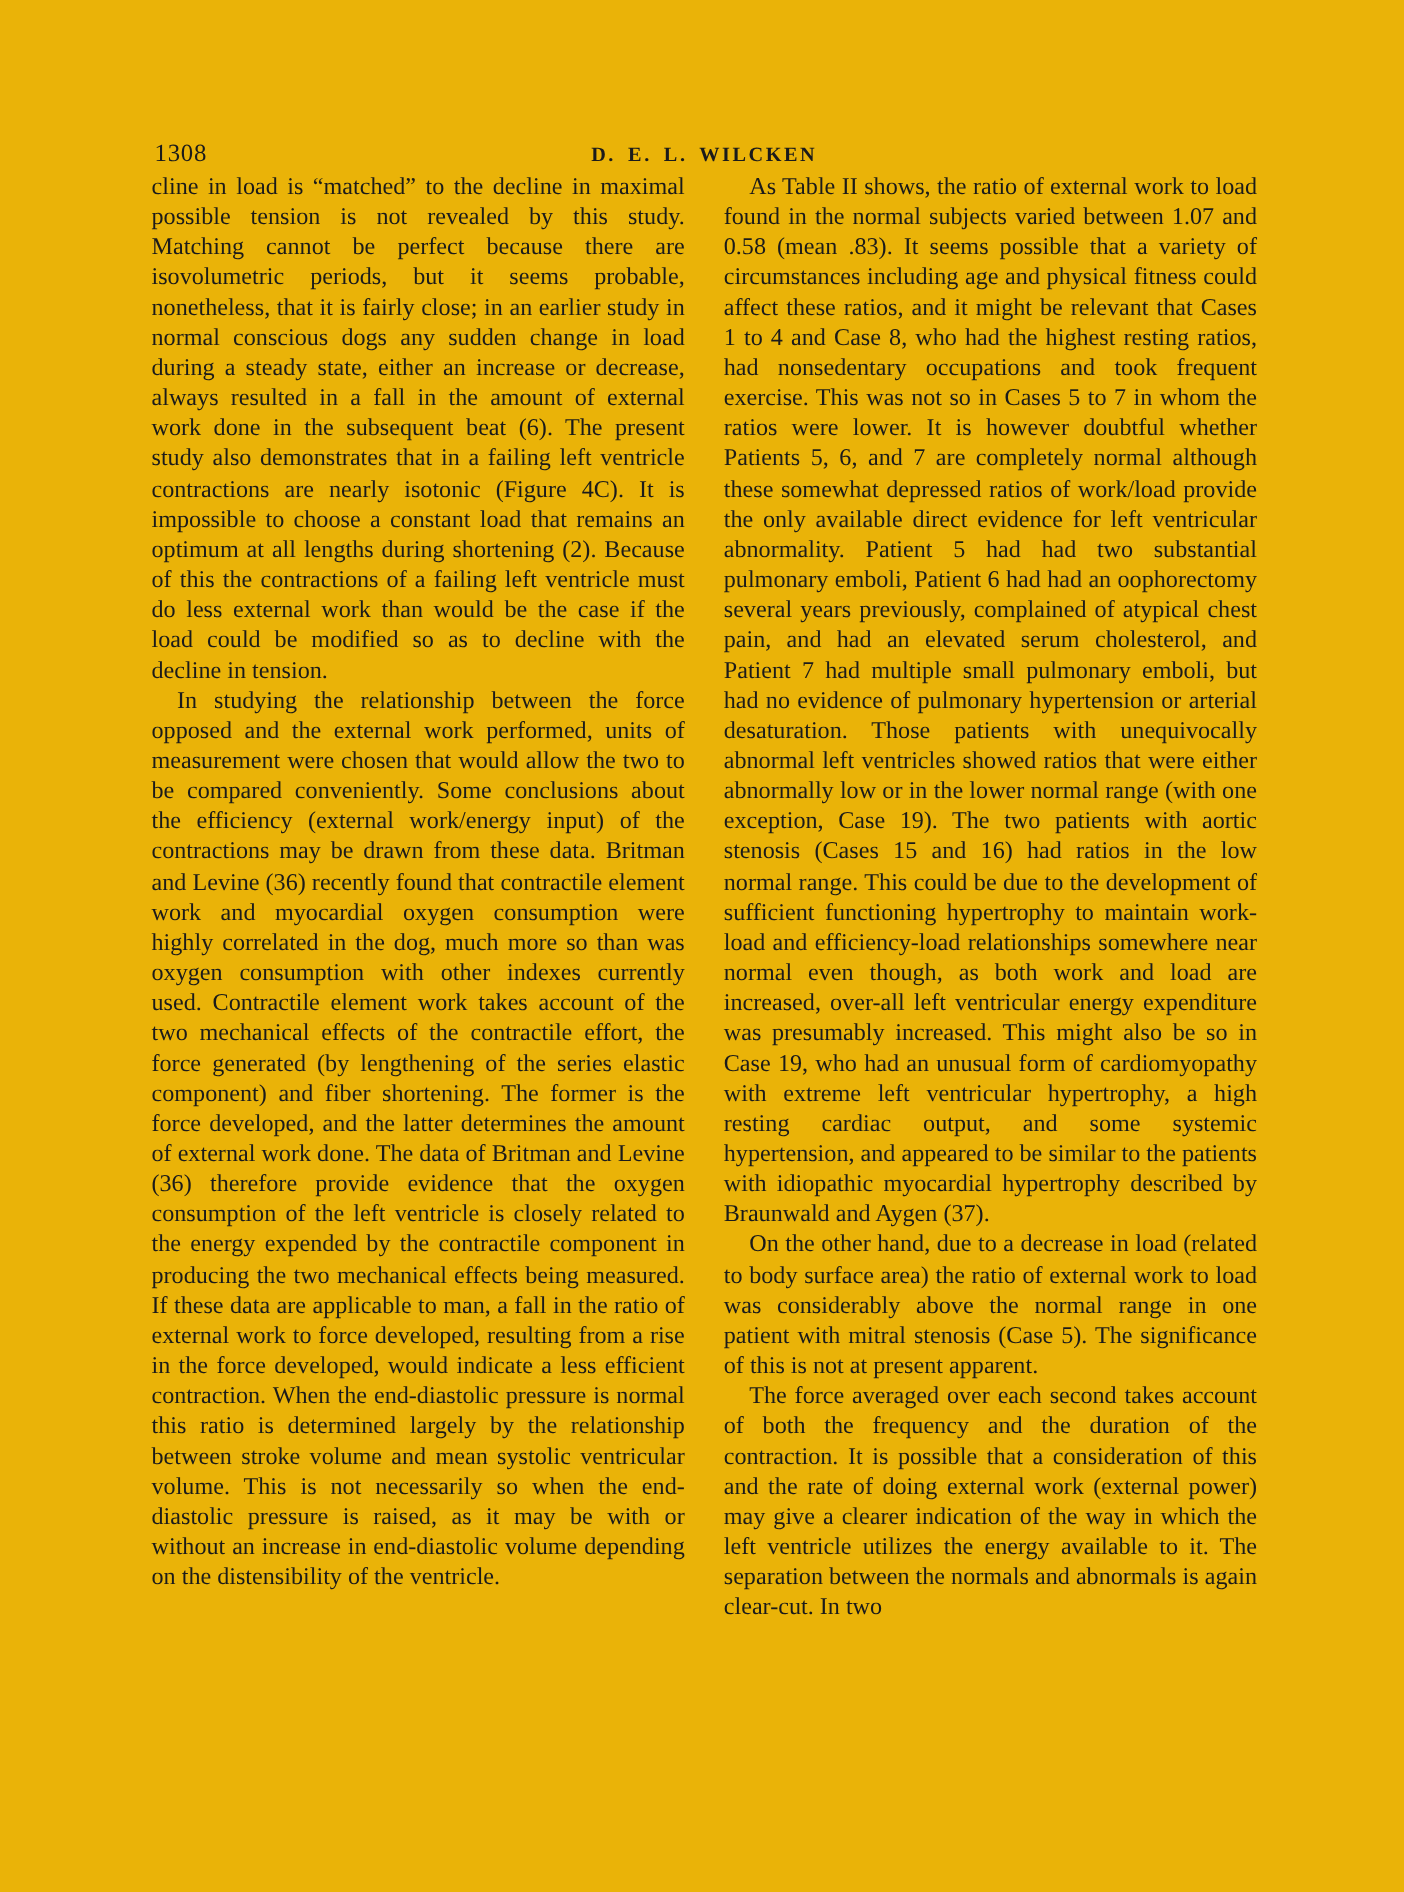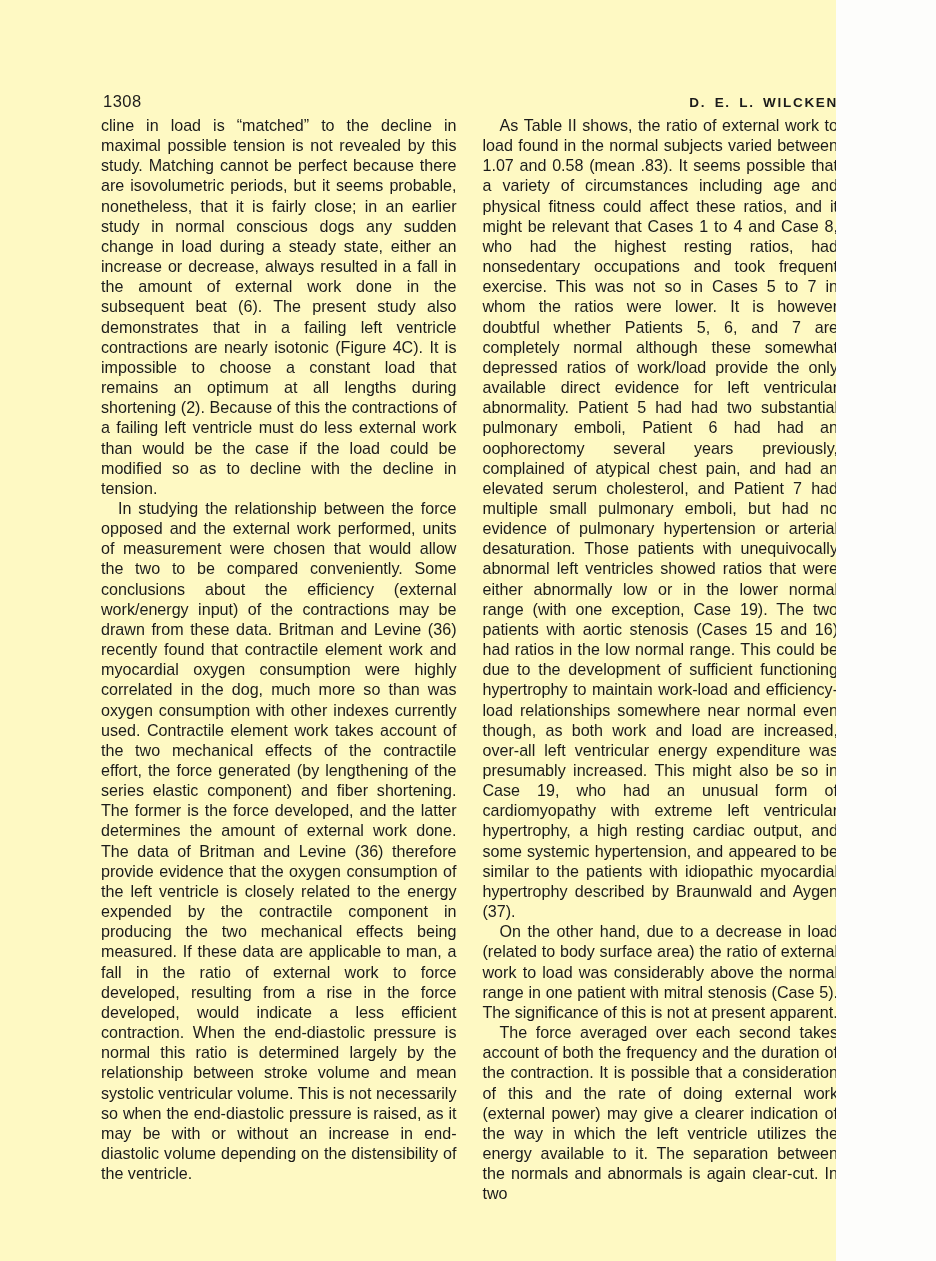--- a/index.html
+++ b/index.html
@@ -2,40 +2,40 @@
 <html><head>
 <meta charset="utf-8">
 <style>
   html, body {
     margin: 0;
     padding: 0;
     background: #fdfdfb;
   }
   .page {
     position: relative;
-    width: 836px;
+    width: 936px;
     height: 1261px;
-    background: #fef9c3;
-    font-family: Liberation Sans, sans-serif;
+    background: #eab308;
+    font-family: Liberation Serif, serif;
     color: #1b1b1b;
     overflow: hidden;
   }
   .page-number {
     position: absolute;
     left: 103px;
     top: 92px;
     font-size: 16.5px;
     letter-spacing: 0.5px;
   }
   .running-head {
     position: absolute;
     left: 101px;
     top: 95px;
     width: 737px;
-    text-align: right;
+    text-align: center;
     font-size: 13.5px;
     font-weight: bold;
     letter-spacing: 1.7px;
     word-spacing: 3px;
   }
   .columns {
     position: absolute;
     left: 101px;
     top: 115px;
     width: 737px;

